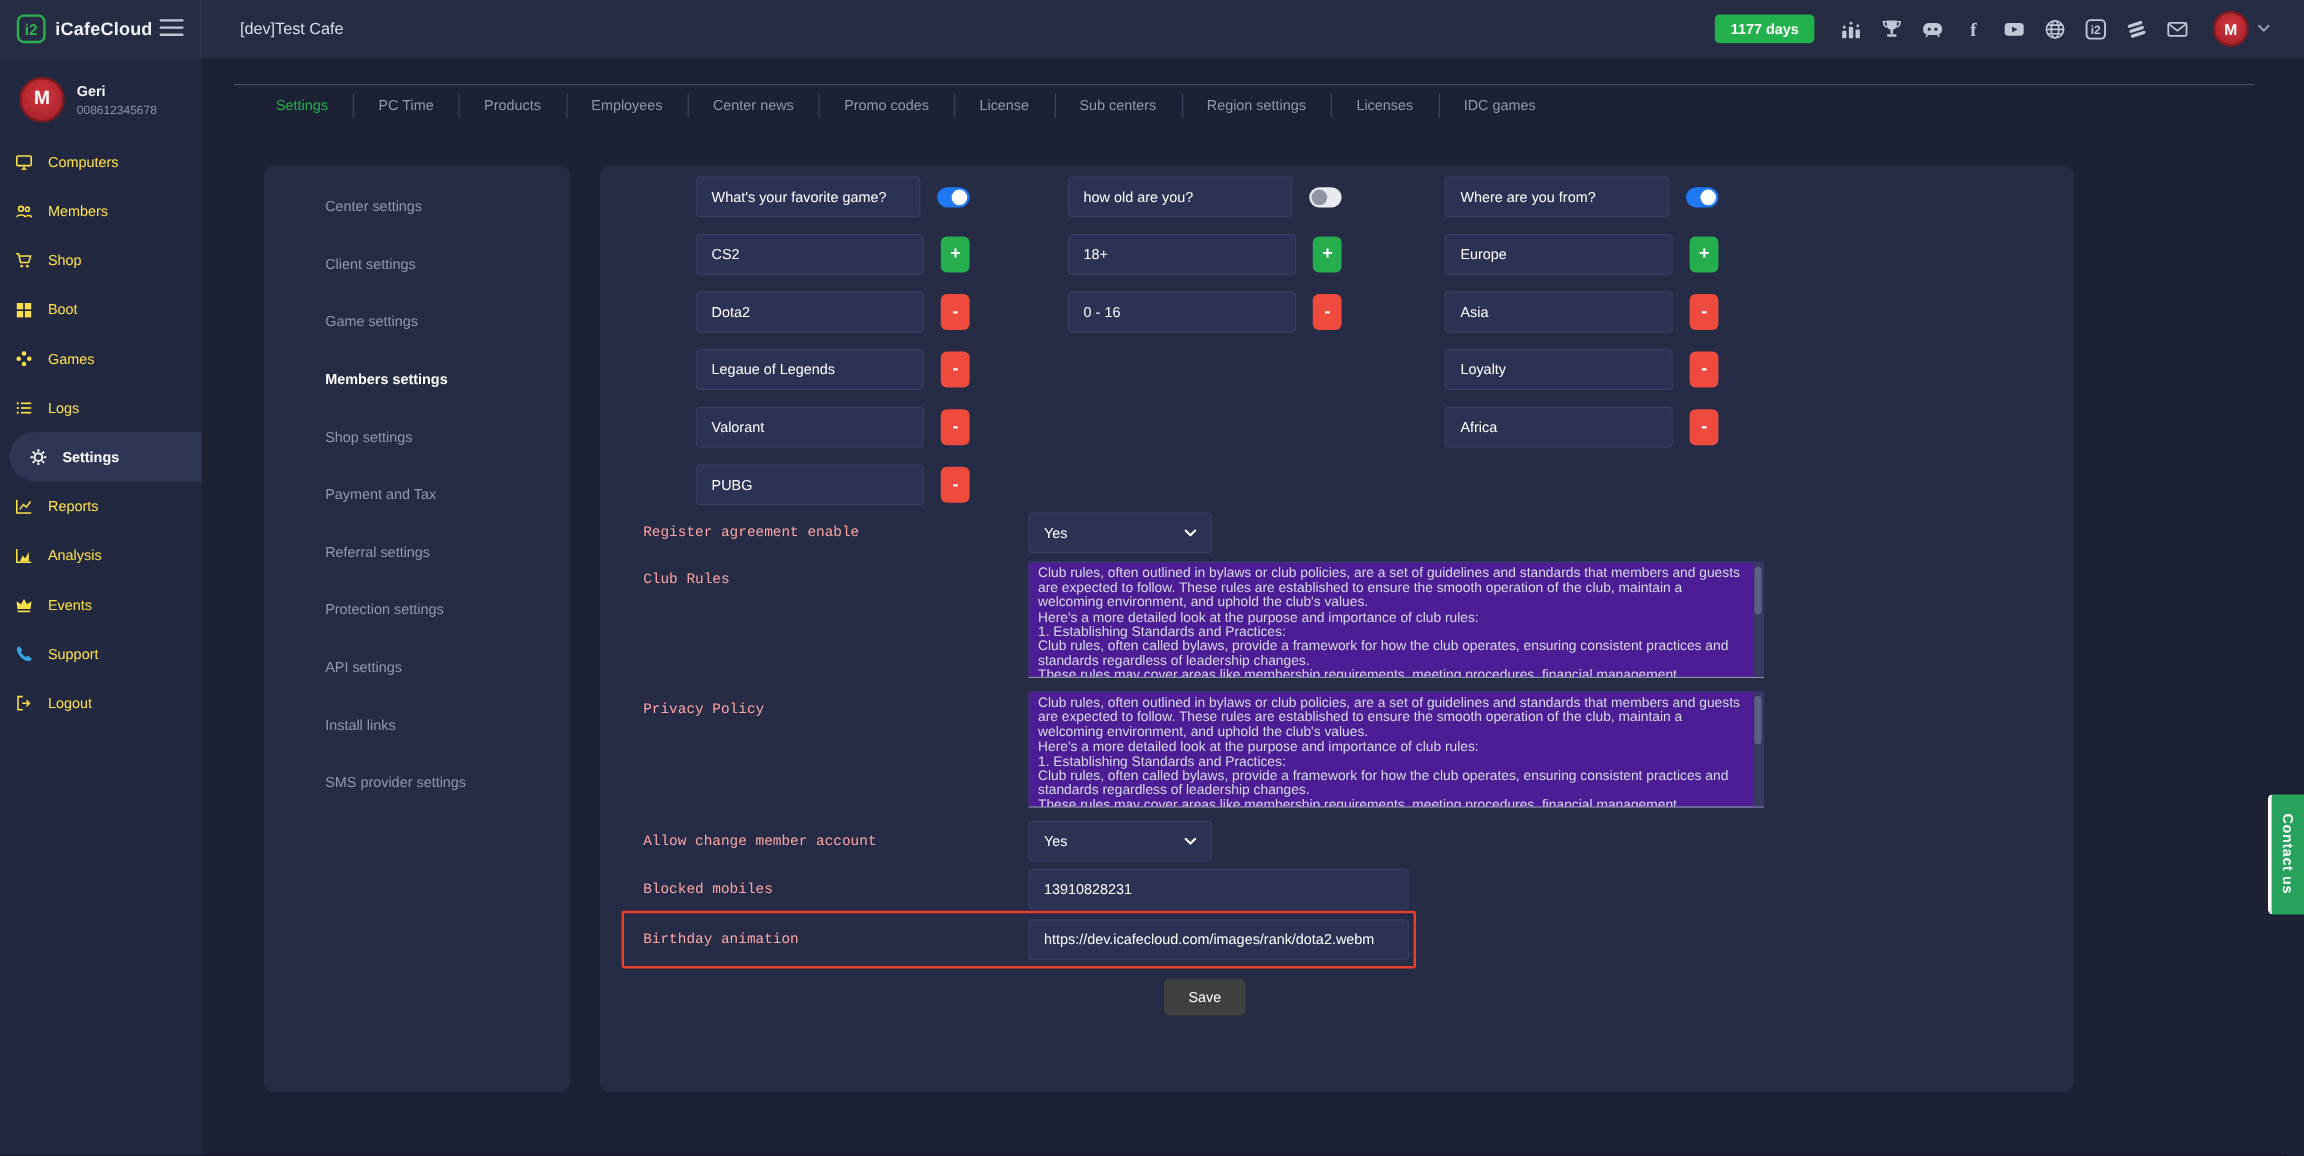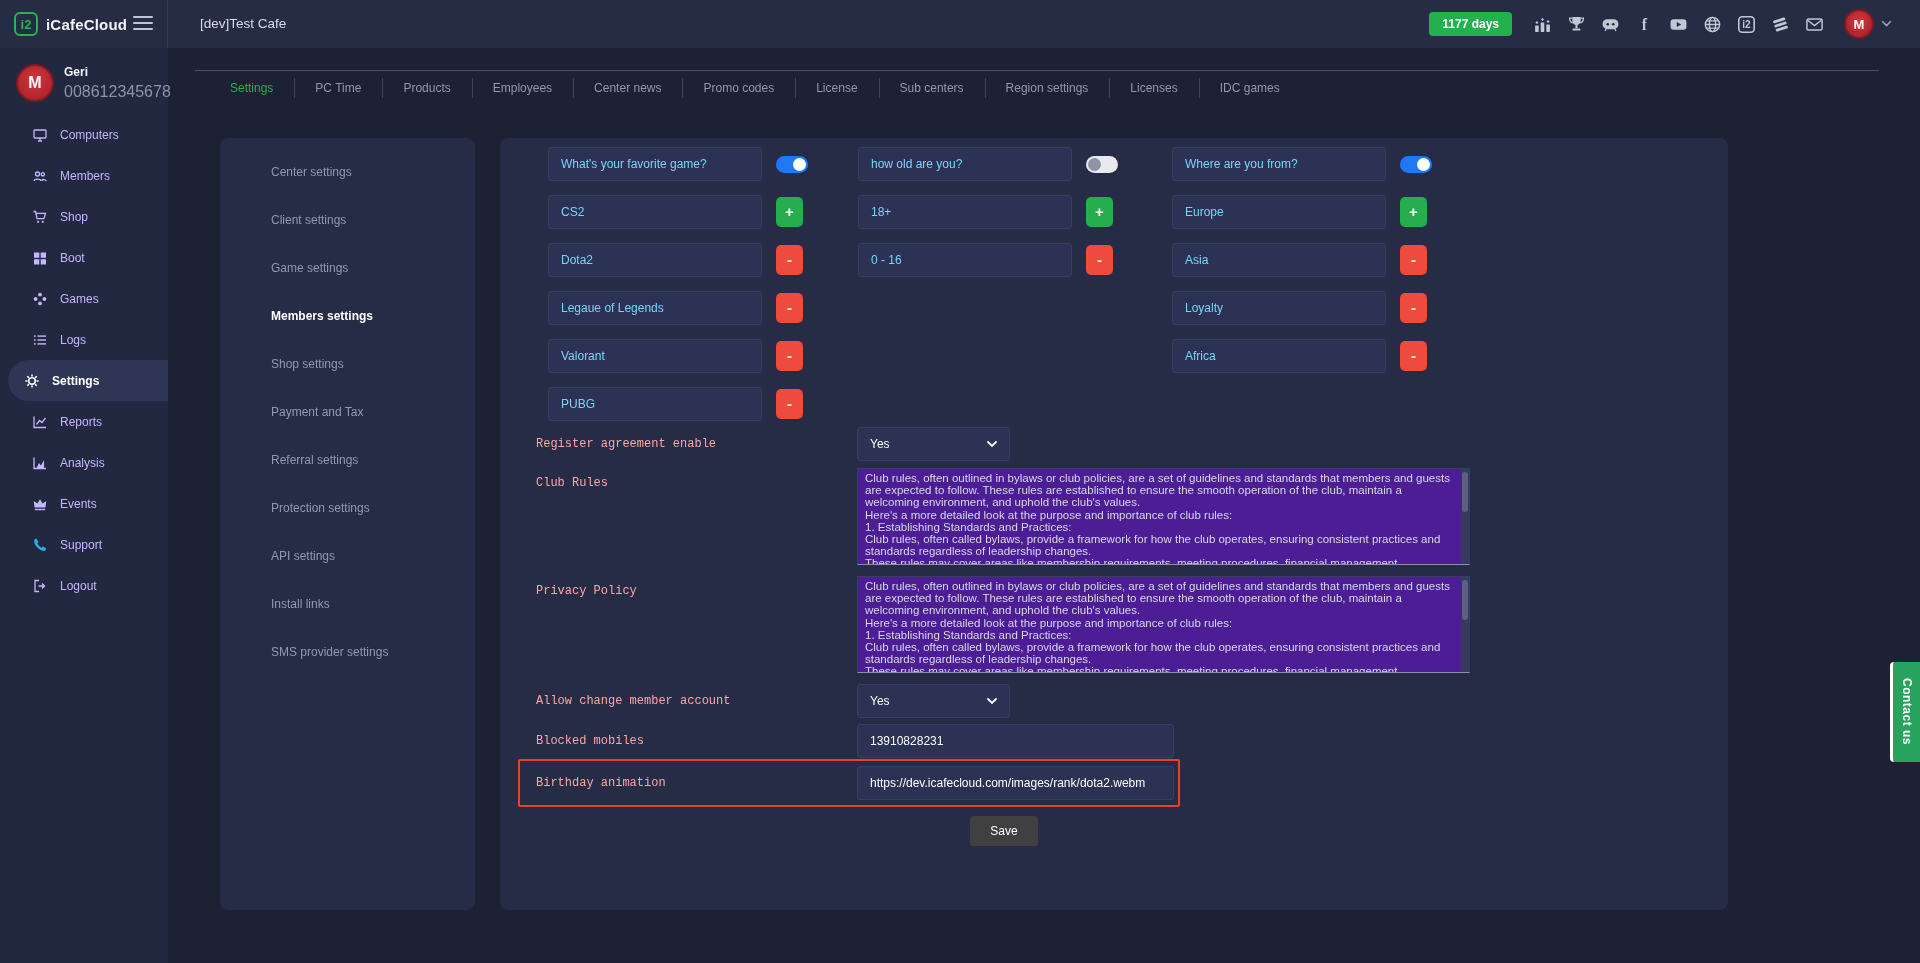--- a/index.html
+++ b/index.html
@@ -21,23 +21,23 @@
   .tb-icon svg { width:19px; height:19px; }
   .avatar { width:30px; height:30px; border-radius:50%; background:radial-gradient(circle at 50% 40%, #d4373f, #a01d26); border:2px solid #7e1a20; display:flex; align-items:center; justify-content:center; font-weight:bold; font-size:13px; color:#fff; }
   .chev { width:11px; height:8px; }
 
   
   .sidebar { position:absolute; left:0; top:48px; width:168px; height:915px; background:#222840; z-index:4; }
   .user-block { display:flex; align-items:center; padding:16px 0 0 16px; }
   .user-avatar { width:38px; height:38px; border-radius:50%; background:radial-gradient(circle at 50% 40%, #d4373f, #a01d26); border:2px solid #7e1a20; display:flex; align-items:center; justify-content:center; font-weight:bold; font-size:16px; color:#fff; flex:0 0 38px; }
   .user-meta { margin-left:10px; }
   .user-name { font-size:12px; font-weight:bold; color:#f2f4fa; }
-  .user-id { font-size:16px; color:#8e94aa; margin-top:4px; }
+  .user-id { font-size:10px; color:#8e94aa; margin-top:4px; }
   .nav { position:absolute; left:0; top:66px; width:168px; }
-  .nav-item { height:41px; display:flex; align-items:center; padding-left:32px; color:#c4b5fd; font-size:12px; cursor:pointer; }
+  .nav-item { height:41px; display:flex; align-items:center; padding-left:12px; color:#fde047; font-size:12px; cursor:pointer; }
   .nav-item svg { width:16px; height:16px; margin-right:12px; flex:0 0 16px; }
   .nav-item.active { background:#2e3555; margin-left:8px; padding-left:16px; border-radius:21px 0 0 21px; color:#fff; font-weight:bold; }
   .icon-phone { color:#2fa7e0 !important; }
 
   
   .tabs { position:absolute; left:195px; top:70px; width:1684px; height:34px; border-top:1px solid #4a506a; display:flex; padding-left:14px; z-index:3; }
   .tab { padding:0 21px; line-height:34px; font-size:12px; color:#9298ad; position:relative; cursor:pointer; white-space:nowrap; }
   .tab:not(:first-child)::before { content:""; position:absolute; left:0; top:7px; height:20px; width:1px; background:#3d435e; }
   .tab.active { color:#26b14e; }
 
@@ -45,21 +45,21 @@
   .submenu { position:absolute; left:220px; top:138px; width:255px; height:772px; background:#262c46; border-radius:8px; padding-top:10px; z-index:2;padding-left:26px; }
   .submenu-item { height:48px; line-height:48px; padding-left:25px; font-size:12px; color:#9298ad; cursor:pointer; }
   .submenu-item.active { color:#ffffff; font-weight:bold; }
 
   .card { position:absolute; left:500px; top:138px; width:1228px; height:772px; background:#262c46; border-radius:8px; z-index:2; }
 
   
   .col { position:absolute; top:9px; width:260px; }
   .col1 { left:48px; } .col2 { left:358px; } .col3 { left:672px; }
   .srow { display:flex; align-items:center; height:34px; margin-bottom:14px; }
-  .qbox { width:214px; height:34px; background:#2b3254; border:1px solid #373e64; border-radius:3px; display:flex; align-items:center; padding:0 12px; font-size:12px; color:#7dd3fc; cursor:text; }
+  .qbox { width:214px; height:34px; background:#2b3254; border:1px solid #373e64; border-radius:3px; display:flex; align-items:center; padding:0 12px; font-size:12px; color:#ffffff; cursor:text;margin-left:32px; }
   .mini-btn { width:27px; height:30px; margin-left:14px; border-radius:5px; border:none; color:#fff; font-size:15px; font-weight:bold; display:flex; align-items:center; justify-content:center; cursor:pointer; line-height:1; padding-bottom:2px; }
   .mini-btn.add { background:#25ad4e; }
   .mini-btn.remove { background:#ee4a3d; }
   .toggle { width:32px; height:17px; border-radius:9px; margin-left:14px; position:relative; cursor:pointer; }
   .toggle.on { background:#1f78f4; }
   .toggle.on::after { content:""; position:absolute; right:2px; top:2px; width:13px; height:13px; border-radius:50%; background:#fff; }
   .toggle.off { background:#e9eaf0; }
   .toggle.off::after { content:""; position:absolute; left:2px; top:2px; width:13px; height:13px; border-radius:50%; background:#8f93a3; }
 
   

